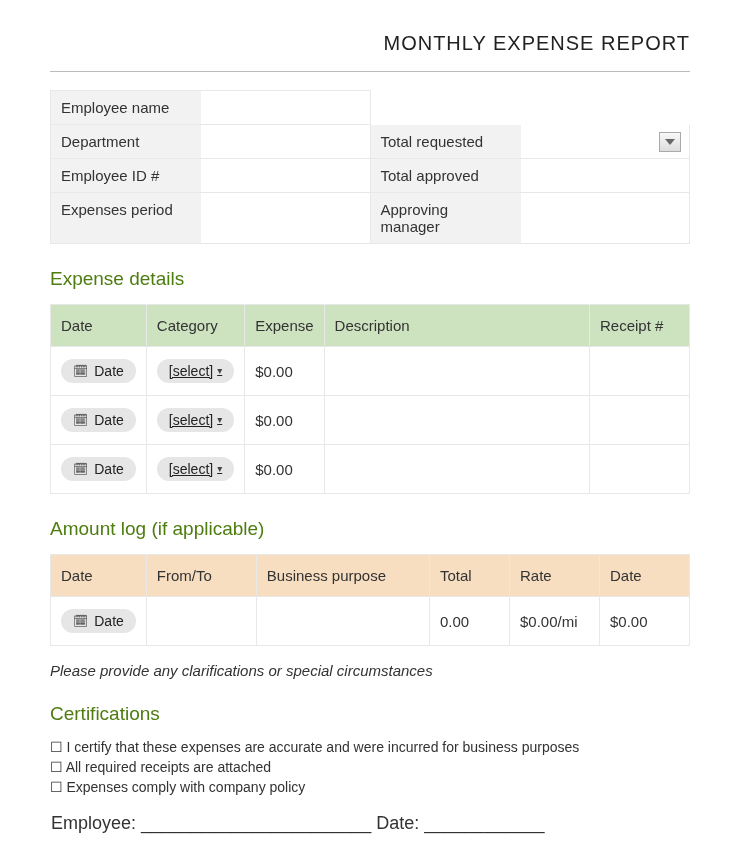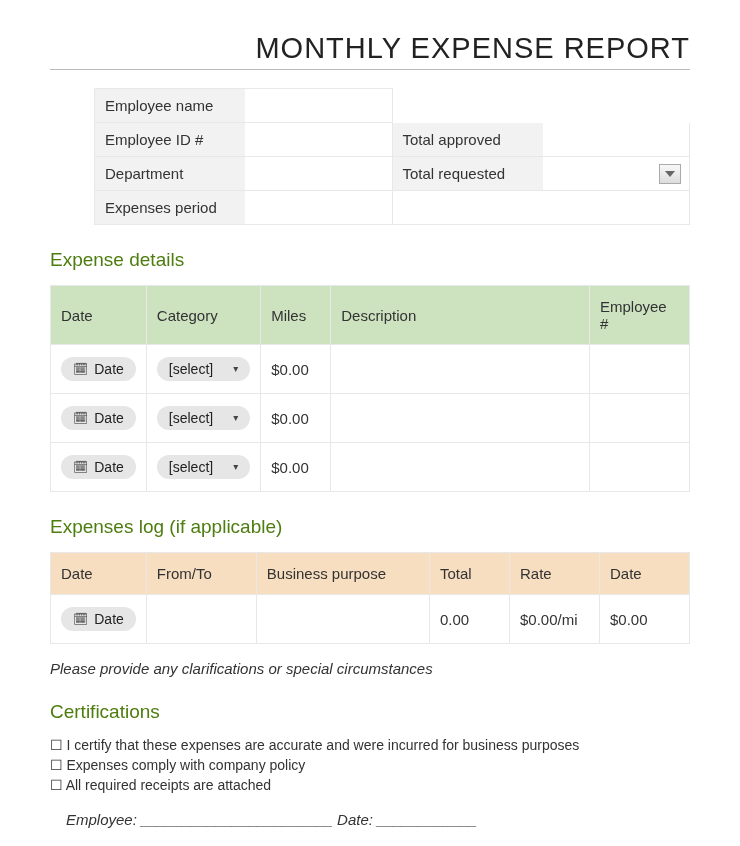--- a/index.html
+++ b/index.html
@@ -8,34 +8,33 @@
     font-family: -apple-system, BlinkMacSystemFont, "Segoe UI", Arial, sans-serif;
     color: #333;
     width: 740px;
     background: #fff;
   }
   .page {
     padding: 32px 50px 40px 50px;
   }
   .title {
     text-align: right;
-    font-size: 29px;
+    font-size: 20px;
     letter-spacing: 1px;
     color: #222;
-    margin-bottom: 4px;
+    margin-bottom: 16px;
     font-weight: 500;
   }
   hr.rule {
     border: none;
     border-top: 1px solid #bbb;
     margin: 0 0 18px 0;
   }
   .info-row {
     display: flex;
-    margin-left: 44px;
   }
   .info-pair {
     display: flex;
     flex: 1;
     border: 1px solid #e8e8e8;
     border-top: none;
   }
   .info-row:first-child .info-pair { border-top: 1px solid #e8e8e8; }
   .info-pair + .info-pair { border-left: none; }
   .info-label {
@@ -85,103 +84,103 @@
   .pill {
     display: inline-flex;
     align-items: center;
     gap: 6px;
     background: #e6e6e6;
     border-radius: 14px;
     padding: 4px 12px;
     font-size: 14px;
     color: #222;
   }
-  .pill.select { gap: 20px; }
+  .pill.select { gap: 4px; text-decoration: underline; }
   .cal-ico { font-size: 12px; line-height: 1; }
   .chev { font-size: 10px; line-height: 1; color: #444; }
   .notes-ph {
     font-style: italic;
     color: #333;
     font-size: 15px;
     margin: 16px 0 0 0;
   }
   .cert-list {
     margin: 10px 0 0 0;
     padding: 0;
     list-style: none;
     font-size: 14px;
   }
   .cert-list li { margin: 4px 0; }
   .sig-row {
-    font-size: 15px;
-    margin: 18px 0 6px 16px;
-    font-style: italic;
+    font-size: 18px;
+    margin: 18px 0 6px 1px;
   }
 </style>
 </head>
 <body>
 
 <div class="page">
   <div class="title">MONTHLY EXPENSE REPORT</div>
   <hr class="rule">
 
   <div>
     <div class="info-row">
       <div class="info-pair">
         <div class="info-label">Employee name</div>
         <div class="info-value"></div>
       </div>
       <div class="info-pair" style="visibility:hidden;border:none"></div>
-    </div>
-    <div class="info-row">
-      <div class="info-pair">
-        <div class="info-label">Employee ID #</div>
-        <div class="info-value"></div>
-      </div>
-      <div class="info-pair">
-        <div class="info-label">Total approved</div>
-        <div class="info-value"></div>
-      </div>
     </div>
     <div class="info-row">
       <div class="info-pair">
         <div class="info-label">Department</div>
         <div class="info-value"></div>
       </div>
       <div class="info-pair">
         <div class="info-label">Total requested</div>
         <div class="info-value">
           <span class="dd-btn">
             <svg width="10" height="6" viewBox="0 0 10 6">
                 <path d="M0 0 L5 6 L10 0 Z" fill="#666"></path>
               </svg>
           </span>
         </div>
       </div>
     </div>
     <div class="info-row">
       <div class="info-pair">
+        <div class="info-label">Employee ID #</div>
+        <div class="info-value"></div>
+      </div>
+      <div class="info-pair">
+        <div class="info-label">Total approved</div>
+        <div class="info-value"></div>
+      </div>
+    </div>
+    <div class="info-row">
+      <div class="info-pair">
         <div class="info-label">Expenses period</div>
         <div class="info-value"></div>
       </div>
       <div class="info-pair">
+        <div class="info-label">Approving manager</div>
         <div class="info-value"></div>
       </div>
     </div>
   </div>
 
   <h3 class="section">Expense details</h3>
   <table class="grid expense">
     <thead>
       <tr>
         <th style="width:80px">Date</th>
         <th style="width:90px">Category</th>
-        <th style="width:70px">Miles</th>
+        <th style="width:70px">Expense</th>
         <th>Description</th>
-        <th style="width:100px">Employee #</th>
+        <th style="width:100px">Receipt #</th>
       </tr>
     </thead>
     <tbody>
       <tr>
         <td><span class="pill">
               <span class="cal-ico">🗓</span>
               <span>Date</span>
             </span></td>
         <td><span class="pill select">
               <span>[select]</span>
@@ -213,21 +212,21 @@
               <span>[select]</span>
               <span class="chev">▾</span>
             </span></td>
         <td>$0.00</td>
         <td></td>
         <td></td>
       </tr>
     </tbody>
   </table>
 
-  <h3 class="section">Expenses log (if applicable)</h3>
+  <h3 class="section">Amount log (if applicable)</h3>
   <table class="grid mileage">
     <thead>
       <tr>
         <th style="width:80px">Date</th>
         <th style="width:110px">From/To</th>
         <th>Business purpose</th>
         <th style="width:80px">Total</th>
         <th style="width:90px">Rate</th>
         <th style="width:90px">Date</th>
       </tr>
@@ -245,19 +244,19 @@
         <td>$0.00</td>
       </tr>
     </tbody>
   </table>
 
   <p class="notes-ph">Please provide any clarifications or special circumstances</p>
 
   <h3 class="section">Certifications</h3>
   <ul class="cert-list">
     <li>☐ <span>I certify that these expenses are accurate and were incurred for business purposes</span></li>
+    <li>☐ <span>All required receipts are attached</span></li>
     <li>☐ <span>Expenses comply with company policy</span></li>
-    <li>☐ <span>All required receipts are attached</span></li>
   </ul>
 
   <div class="sig-row">Employee: _______________________ Date: ____________</div>
 
 </div>
 
 </body></html>

